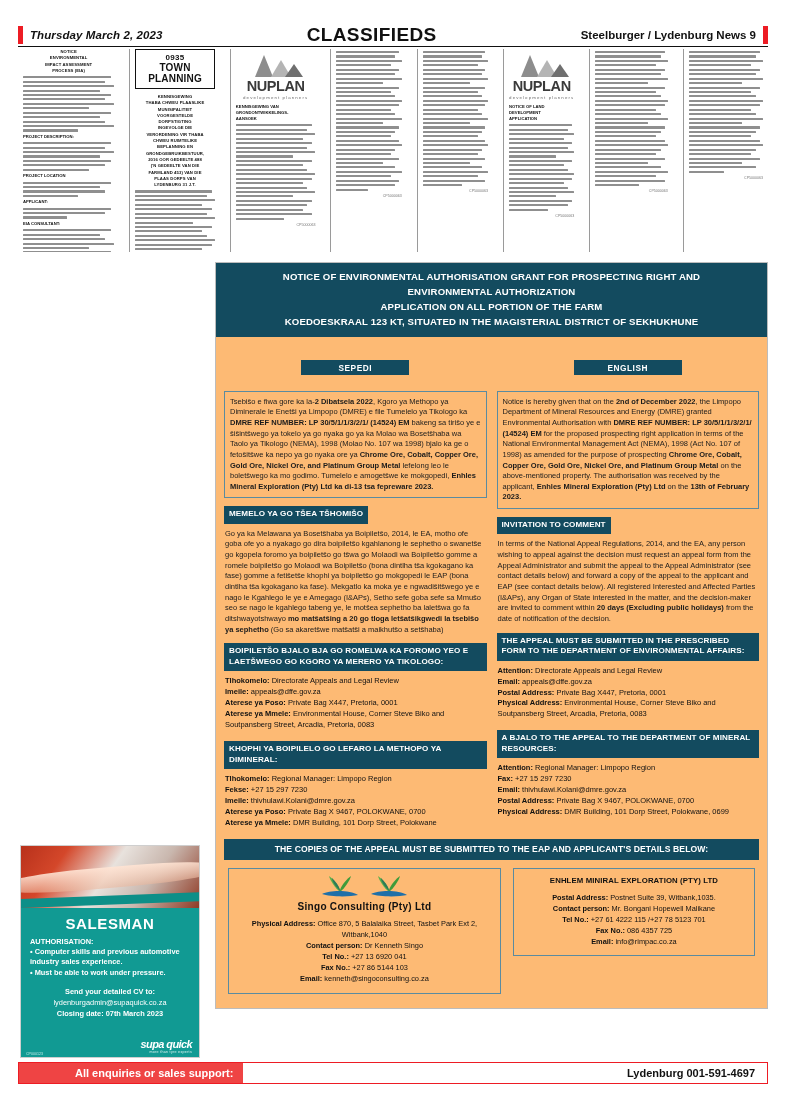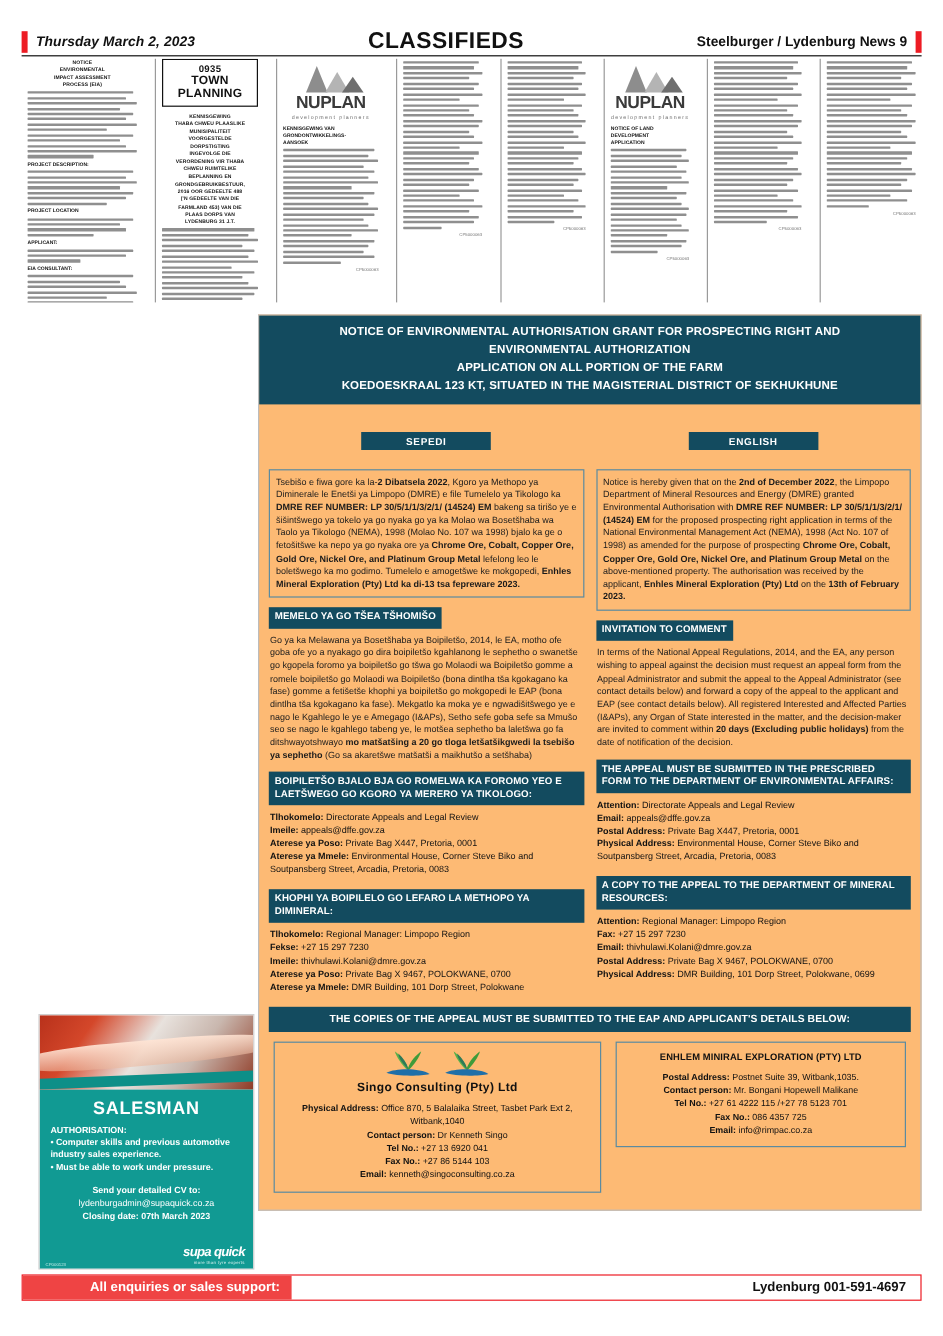--- a/index.html
+++ b/index.html
@@ -118,21 +118,21 @@
   .eap-left{ width:53%; }
   .eap-right{ width:47%; align-self:flex-start;}
   .leaf-row{ display:flex; justify-content:center; gap:9px; margin-bottom:3px;}
   .singo-name{ font-size:10px; font-weight:bold; letter-spacing:.3px; color:#111; margin-bottom:6px;}
   .eap-lines{ font-size:7.4px; line-height:1.5;}
   .eap-lines b{font-weight:bold;}
   .enh-name{ font-size:7.8px; font-weight:bold; letter-spacing:.1px; margin-bottom:7px;}
 
   
   .ad{
-    position:absolute; left:32px; top:845px; width:180px; height:213px;
+    position:absolute; left:20px; top:845px; width:180px; height:213px;
     border:.8px solid #cfcfcf; overflow:hidden; background:#fff;
   }
   .ad-photo{
     height:62px; position:relative; overflow:hidden;
     background:linear-gradient(125deg,#b8311b 0%,#d4472a 22%,#e8e2dd 48%,#c9b7ae 70%,#8f3a25 100%);
   }
   .ad-photo:after{
     content:""; position:absolute; left:-10%; top:34%; width:120%; height:34%;
     background:linear-gradient(180deg,rgba(255,228,212,.92),rgba(236,182,155,.55));
     transform:rotate(-5deg); border-radius:40%;
@@ -556,21 +556,21 @@
           </div>
 
           <div class="sechead">THE APPEAL MUST BE SUBMITTED IN THE PRESCRIBED FORM TO THE DEPARTMENT OF ENVIRONMENTAL AFFAIRS:</div>
           <div class="addr">
               <div><b>Attention:</b> Directorate Appeals and Legal Review</div>
               <div><b>Email:</b> appeals@dffe.gov.za</div>
               <div><b>Postal Address:</b> Private Bag X447, Pretoria, 0001</div>
               <div><b>Physical Address:</b> Environmental House, Corner Steve Biko and Soutpansberg Street, Arcadia, Pretoria, 0083</div>
             </div>
 
-          <div class="sechead">A COPY TO THE APPEAL TO THE DEPARTMENT OF MINERAL RESOURCES:</div>
+          <div class="sechead">A BJALO TO THE APPEAL TO THE DEPARTMENT OF MINERAL RESOURCES:</div>
           <div class="addr">
               <div><b>Attention:</b> Regional Manager: Limpopo Region</div>
               <div><b>Fax:</b> +27 15 297 7230</div>
               <div><b>Email:</b> thivhulawi.Kolani@dmre.gov.za</div>
               <div><b>Postal Address:</b> Private Bag X 9467, POLOKWANE, 0700</div>
               <div><b>Physical Address:</b> DMR Building, 101 Dorp Street, Polokwane, 0699</div>
             </div>
         </div>
       </div>
 

